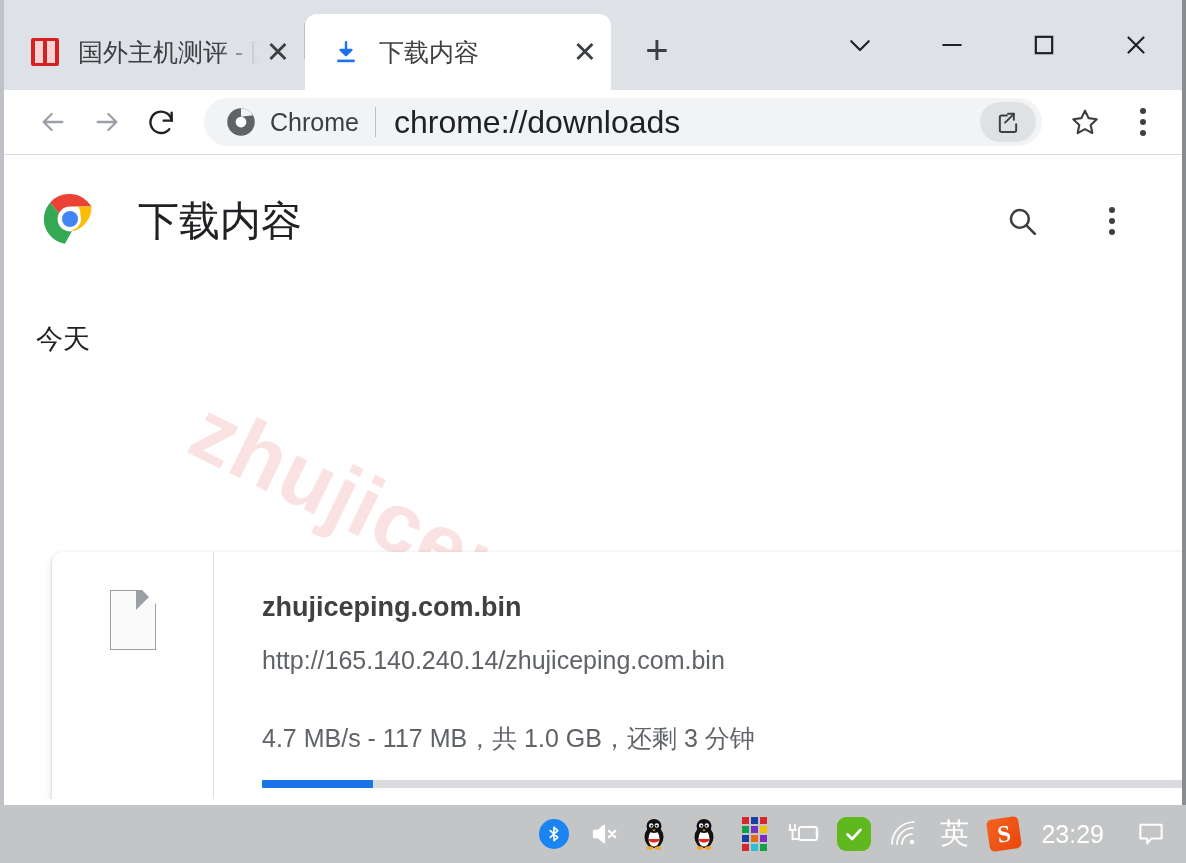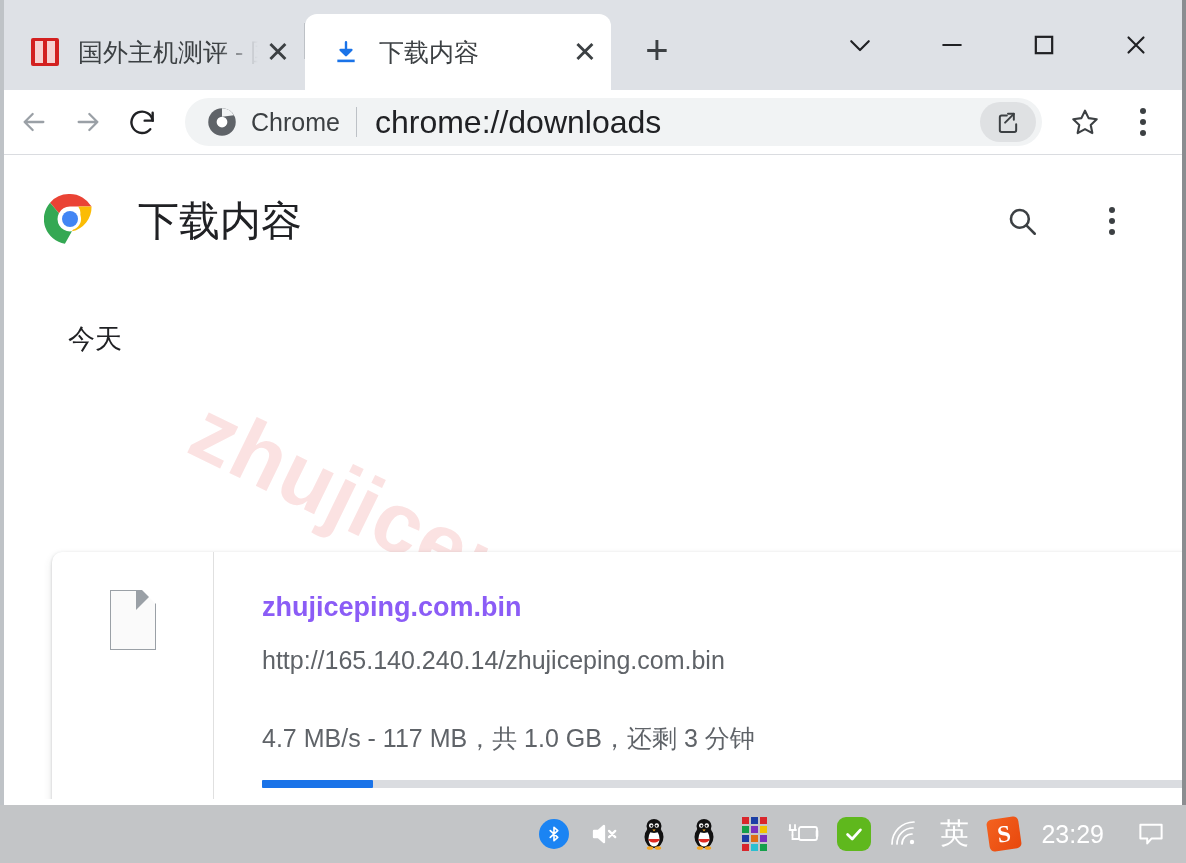--- a/index.html
+++ b/index.html
@@ -114,21 +114,21 @@
     cursor: pointer;
   }
   .wc svg { display: block; }
 
   
   #toolbar {
     height: 65px;
     background: #ffffff;
     display: flex;
     align-items: center;
-    padding: 0 16px 0 3px;
+    padding: 0 16px 0 22px;
     border-bottom: 1px solid #dadce0;
   }
   .tbtn {
     width: 54px; height: 54px;
     display: flex; align-items: center; justify-content: center;
     color: #5f6368;
     cursor: pointer;
     flex: 0 0 54px;
   }
   .tbtn.dark { color: #202124; }
@@ -231,21 +231,21 @@
     width: 56px; height: 56px;
     display: flex; align-items: center; justify-content: center;
     color: #3c4043;
     cursor: pointer;
     flex: 0 0 56px;
   }
   #hdr-menu { margin-left: 34px; }
 
   #today-label {
     position: relative; z-index: 2;
-    margin: 66px 0 0 64px;
+    margin: 66px 0 0 32px;
     font-size: 27px;
     color: #202124;
   }
 
   
   #dl-card {
     position: absolute;
     z-index: 2;
     left: 48px; top: 397px;
     width: 1160px; height: 357px;
@@ -287,21 +287,21 @@
     transform: scaleX(-1);
   }
   #dl-body {
     flex: 1 1 auto;
     padding: 38px 0 0 48px;
     position: relative;
   }
   #dl-filename {
     font-size: 27px;
     font-weight: bold;
-    color: #8b5cf6;
+    color: #404040;
     cursor: pointer;
     display: inline-block;
     line-height: 34px;
   }
   #dl-url {
     font-size: 25px;
     color: #5f6368;
     margin-top: 20px;
     line-height: 32px;
   }

